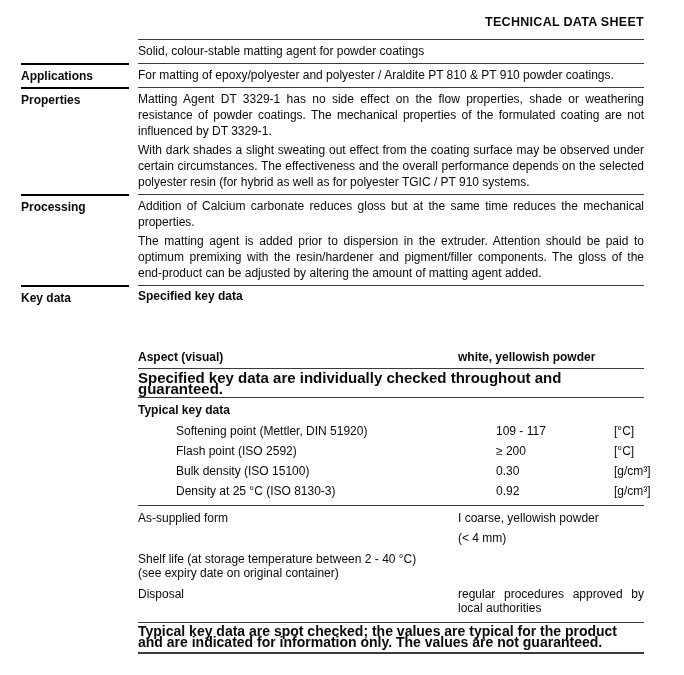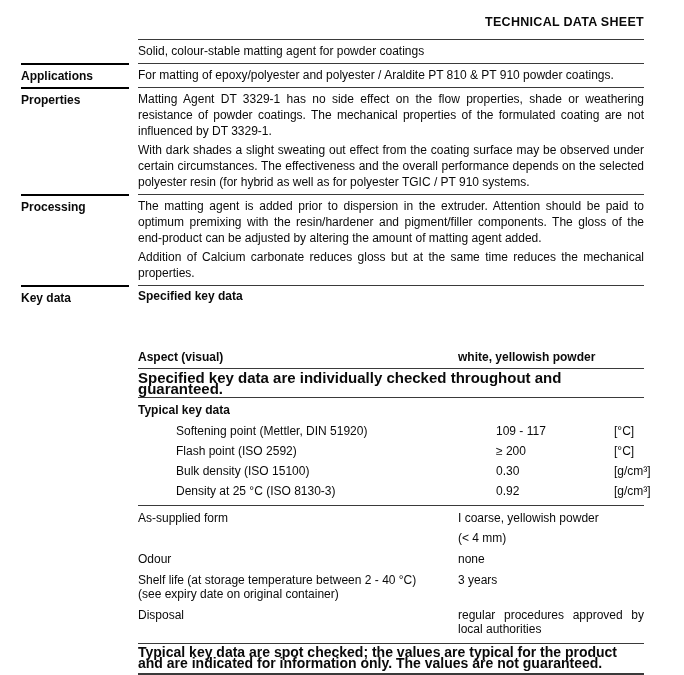--- a/index.html
+++ b/index.html
@@ -130,22 +130,22 @@
     <div class="lbl ruled">Properties</div>
     <div class="cnt">
       <p class="para justify">Matting Agent DT 3329-1 has no side effect on the flow properties, shade or weathering resistance of powder coatings. The mechanical properties of the formulated coating are not influenced by DT 3329-1.</p>
       <p class="para justify">With dark shades a slight sweating out effect from the coating surface may be observed under certain circumstances. The effectiveness and the overall performance depends on the selected polyester resin (for hybrid as well as for polyester TGIC / PT 910 systems.</p>
     </div>
   </div>
 
   <div class="row">
     <div class="lbl ruled">Processing</div>
     <div class="cnt">
+      <p class="para justify">Addition of Calcium carbonate reduces gloss but at the same time reduces the mechanical properties.</p>
       <p class="para justify">The matting agent is added prior to dispersion in the extruder. Attention should be paid to optimum premixing with the resin/hardener and pigment/filler components. The gloss of the end-product can be adjusted by altering the amount of matting agent added.</p>
-      <p class="para justify">Addition of Calcium carbonate reduces gloss but at the same time reduces the mechanical properties.</p>
     </div>
   </div>
 
   <div class="row">
     <div class="lbl ruled">Key data</div>
     <div class="cnt keydata">
 
       <div class="kd-heading">Specified key data</div>
 
       <div class="kd-aspect-row">
@@ -183,37 +183,26 @@
       <div class="kd-prow">
         <div class="kd-name-col">
           <div class="kd-sub">As-supplied form</div>
         </div>
         <div class="kd-value-col">
           <div class="kd-sub">I coarse, yellowish powder</div>
           <div class="kd-sub gap">(&lt; 4 mm)</div>
         </div>
       </div>
 
-      <div class="kd-prow">
-        <div class="kd-name-col">
-          <div class="kd-sub">Odour</div>
-        </div>
-        <div class="kd-value-col">
-          <div class="kd-sub">none</div>
-        </div>
-      </div>
 
       <div class="kd-prow">
         <div class="kd-name-col">
           <div class="kd-sub">Shelf life (at storage temperature between 2 - 40 °C)</div>
           <div class="kd-sub">(see expiry date on original container)</div>
         </div>
-        <div class="kd-value-col">
-          <div class="kd-sub">3 years</div>
-        </div>
       </div>
 
 
       <div class="kd-prow">
         <div class="kd-name-col">
           <div class="kd-sub">Disposal</div>
         </div>
         <div class="kd-value-col">
           <div class="kd-sub kd-val-justify">regular procedures approved by local authorities</div>
         </div>

